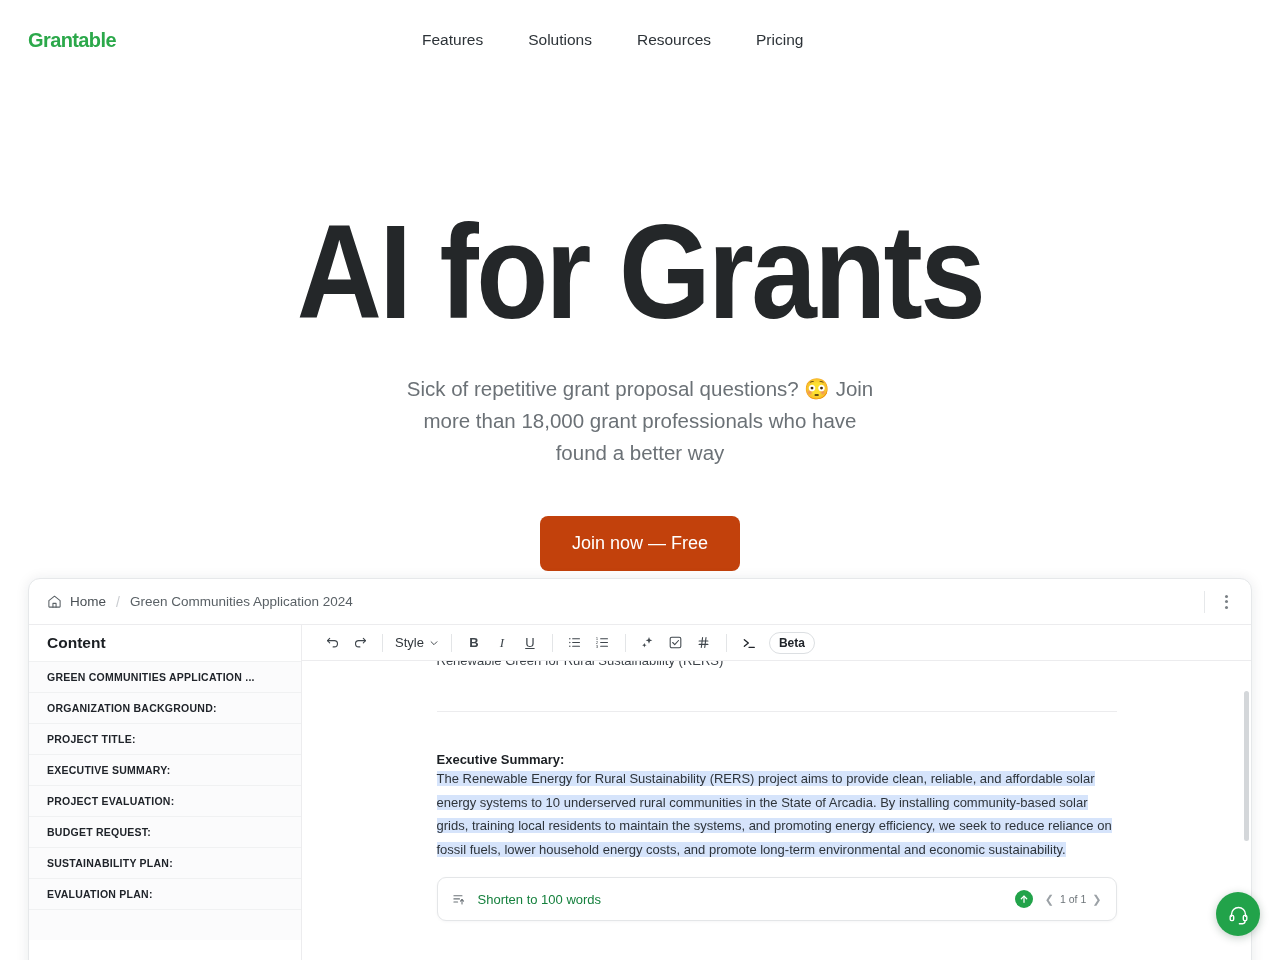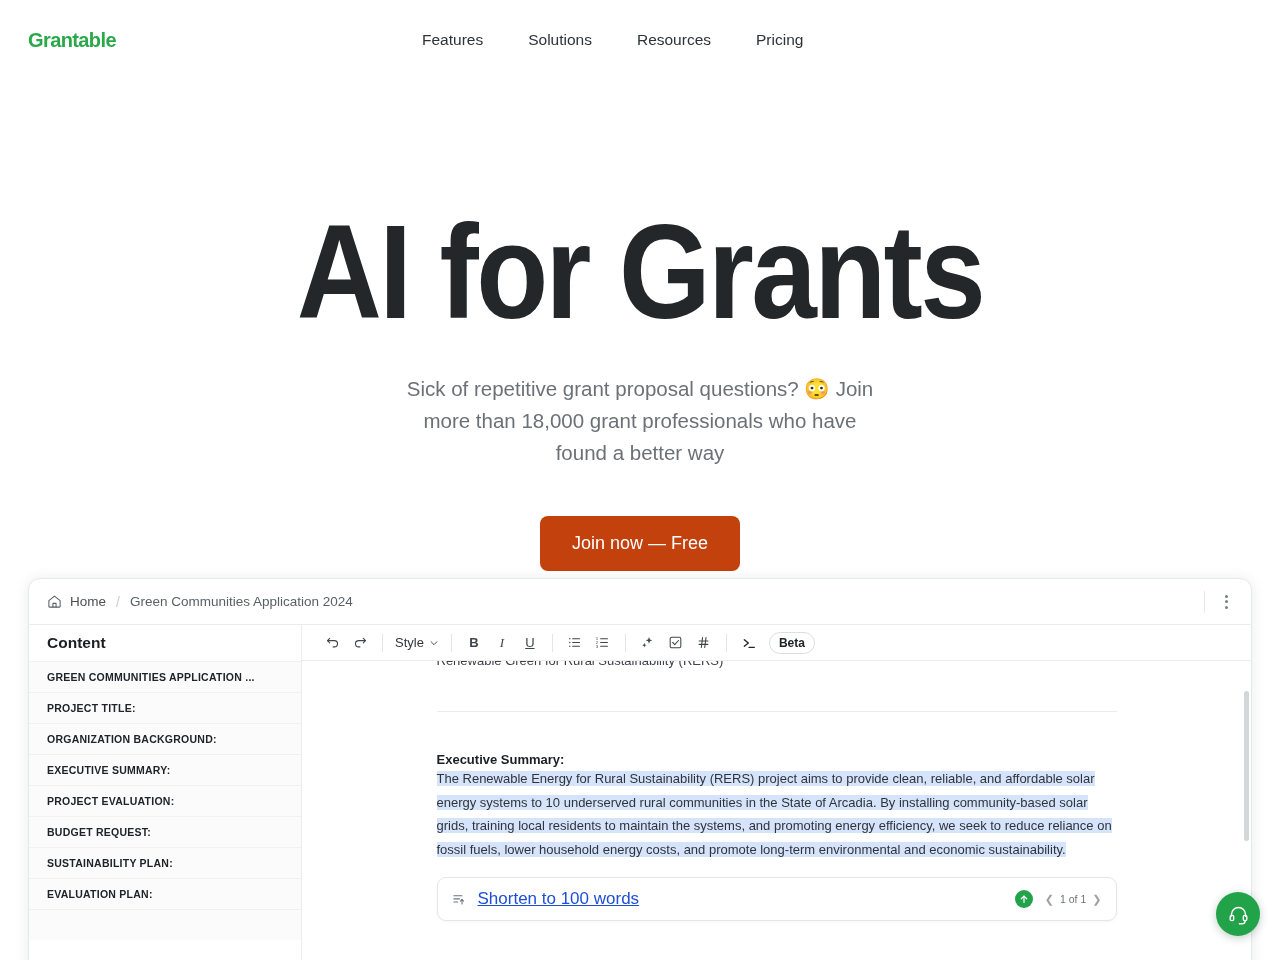--- a/index.html
+++ b/index.html
@@ -207,21 +207,21 @@
     margin-top: 16px;
     border: 1px solid #e4e6e8;
     border-radius: 9px;
     height: 44px;
     display: flex; align-items: center;
     padding: 0 14px;
     background: #fff;
     box-shadow: 0 1px 3px rgba(20,30,45,0.04);
   }
   .sugg-icon { color:#6d7479; font-size: 14px; margin-right: 11px; display:flex; }
-  .sugg-label { font-size: 17px; color: #1d4ed8; text-decoration: underline; }
+  .sugg-label { font-size: 13px; color: #15803d; }
   .sugg-right { margin-left: auto; display: flex; align-items: center; gap: 12px; }
   .up-circle {
     width: 18px; height: 18px; border-radius: 50%;
     background: #22A34A; color: #fff;
     display: flex; align-items: center; justify-content: center;
     font-size: 10px; cursor: pointer;
   }
   .pager { display:flex; align-items:center; gap:6px; font-size: 10.5px; color:#6d7479; }
   .pager .arw { color:#9ba1a6; font-size: 11px; cursor: pointer; }
 
@@ -289,22 +289,22 @@
           <i></i>
         </div>
     </div>
   </div>
 
   <div class="app-body">
 
     <aside class="sidebar">
       <div class="sb-head-wrap">Content</div>
       <div class="sb-item">GREEN COMMUNITIES APPLICATION ...</div>
+      <div class="sb-item">ORGANIZATION BACKGROUND:</div>
       <div class="sb-item">PROJECT TITLE:</div>
-      <div class="sb-item">ORGANIZATION BACKGROUND:</div>
       <div class="sb-item">EXECUTIVE SUMMARY:</div>
       <div class="sb-item">PROJECT EVALUATION:</div>
       <div class="sb-item">BUDGET REQUEST:</div>
       <div class="sb-item">SUSTAINABILITY PLAN:</div>
       <div class="sb-item">EVALUATION PLAN:</div>
       <div class="sb-item"></div>
     </aside>
 
     <section class="editor">
 

